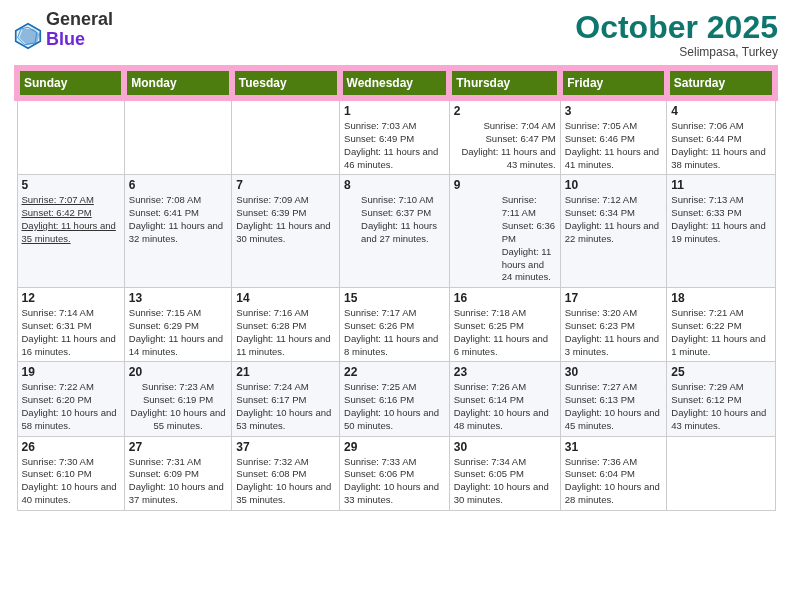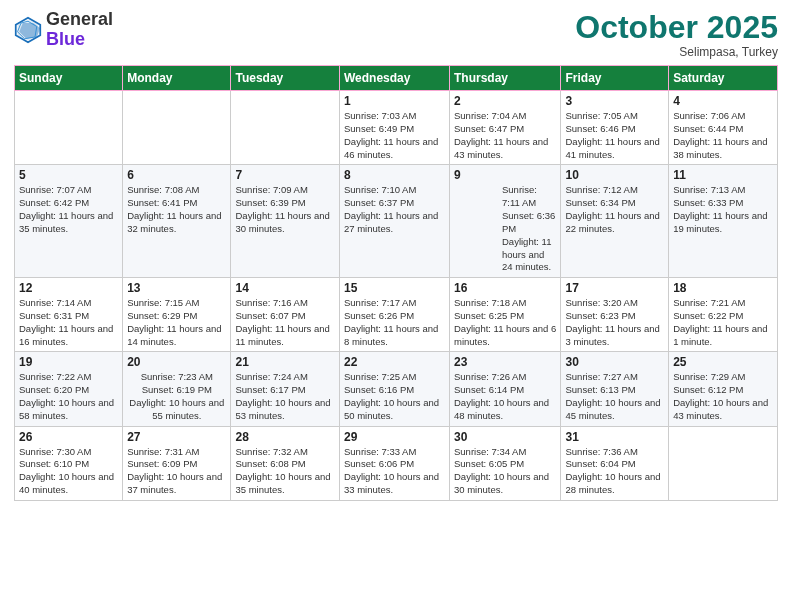--- a/index.html
+++ b/index.html
@@ -17,21 +17,21 @@
       padding: 10px 14px 14px 14px;
     }
     .header {
       display: flex;
       justify-content: space-between;
       align-items: flex-start;
       margin-bottom: 6px;
     }
     .logo {
       display: flex;
-      align-items: center;
+      align-items: flex-end;
       gap: 4px;
     }
     .logo-text {
       font-size: 18px;
       font-weight: bold;
       line-height: 1.1;
     }
     .logo-general { color: #333; }
     .logo-blue { color: #6d28d9; }
     .logo-icon {
@@ -50,27 +50,27 @@
     .location {
       font-size: 12px;
       color: #444;
     }
     .calendar {
       width: 100%;
       border-collapse: collapse;
       border: 1px solid #ccc;
     }
     .calendar th {
-      background: #15803d;
+      background: #4d7c0f;
       color: #fff;
       font-size: 12px;
       font-weight: bold;
       padding: 5px 4px;
       text-align: left;
-      border: 1px solid #f9a8d4;
+      border: 6px solid #f9a8d4;
     }
     .calendar td {
       vertical-align: top;
       border: 1px solid #ccc;
       padding: 3px 4px;
       width: 113px;
       min-height: 80px;
       font-size: 10px;
       color: #333;
       background: #fff;
@@ -141,59 +141,59 @@
           <td class="empty-cell"></td>
           <td class="empty-cell"></td>
           <td>
             <div class="day-num">1</div>
             <div class="day-info" style="white-space: pre-line;">Sunrise: 7:03 AM
 Sunset: 6:49 PM
 Daylight: 11 hours and 46 minutes.</div>
           </td>
           <td>
             <div class="day-num">2</div>
-            <div class="day-info" style="white-space: pre-line;">Sunrise: 7:04 AM
+            <div class="day-info" style="white-space: pre-line; text-align: right;">Sunrise: 7:04 AM
 Sunset: 6:47 PM
 Daylight: 11 hours and 43 minutes.</div>
           </td>
           <td>
             <div class="day-num">3</div>
             <div class="day-info" style="white-space: pre-line;">Sunrise: 7:05 AM
 Sunset: 6:46 PM
 Daylight: 11 hours and 41 minutes.</div>
           </td>
           <td>
             <div class="day-num">4</div>
             <div class="day-info" style="white-space: pre-line;">Sunrise: 7:06 AM
 Sunset: 6:44 PM
 Daylight: 11 hours and 38 minutes.</div>
           </td>
         </tr>
         <tr class="row-even">
           <td>
             <div class="day-num">5</div>
-            <div class="day-info" style="white-space: pre-line;">Sunrise: 7:07 AM
+            <div class="day-info" style="white-space: pre-line; text-decoration: underline;">Sunrise: 7:07 AM
 Sunset: 6:42 PM
 Daylight: 11 hours and 35 minutes.</div>
           </td>
           <td>
             <div class="day-num">6</div>
             <div class="day-info" style="white-space: pre-line;">Sunrise: 7:08 AM
 Sunset: 6:41 PM
 Daylight: 11 hours and 32 minutes.</div>
           </td>
           <td>
             <div class="day-num">7</div>
             <div class="day-info" style="white-space: pre-line;">Sunrise: 7:09 AM
 Sunset: 6:39 PM
 Daylight: 11 hours and 30 minutes.</div>
           </td>
           <td>
             <div class="day-num">8</div>
-            <div class="day-info" style="white-space: pre-line;">Sunrise: 7:10 AM
+            <div class="day-info" style="white-space: pre-line; margin-left: 17px;">Sunrise: 7:10 AM
 Sunset: 6:37 PM
 Daylight: 11 hours and 27 minutes.</div>
           </td>
           <td>
             <div class="day-num">9</div>
             <div class="day-info" style="white-space: pre-line; margin-left: 48px;">Sunrise: 7:11 AM
 Sunset: 6:36 PM
 Daylight: 11 hours and 24 minutes.</div>
           </td>
           <td>
@@ -218,21 +218,21 @@
           </td>
           <td>
             <div class="day-num">13</div>
             <div class="day-info" style="white-space: pre-line;">Sunrise: 7:15 AM
 Sunset: 6:29 PM
 Daylight: 11 hours and 14 minutes.</div>
           </td>
           <td>
             <div class="day-num">14</div>
             <div class="day-info" style="white-space: pre-line;">Sunrise: 7:16 AM
-Sunset: 6:07 PM
+Sunset: 6:28 PM
 Daylight: 11 hours and 11 minutes.</div>
           </td>
           <td>
             <div class="day-num">15</div>
             <div class="day-info" style="white-space: pre-line;">Sunrise: 7:17 AM
 Sunset: 6:26 PM
 Daylight: 11 hours and 8 minutes.</div>
           </td>
           <td>
             <div class="day-num">16</div>
@@ -304,21 +304,21 @@
 Sunset: 6:10 PM
 Daylight: 10 hours and 40 minutes.</div>
           </td>
           <td>
             <div class="day-num">27</div>
             <div class="day-info" style="white-space: pre-line;">Sunrise: 7:31 AM
 Sunset: 6:09 PM
 Daylight: 10 hours and 37 minutes.</div>
           </td>
           <td>
-            <div class="day-num">28</div>
+            <div class="day-num">37</div>
             <div class="day-info" style="white-space: pre-line;">Sunrise: 7:32 AM
 Sunset: 6:08 PM
 Daylight: 10 hours and 35 minutes.</div>
           </td>
           <td>
             <div class="day-num">29</div>
             <div class="day-info" style="white-space: pre-line;">Sunrise: 7:33 AM
 Sunset: 6:06 PM
 Daylight: 10 hours and 33 minutes.</div>
           </td>

